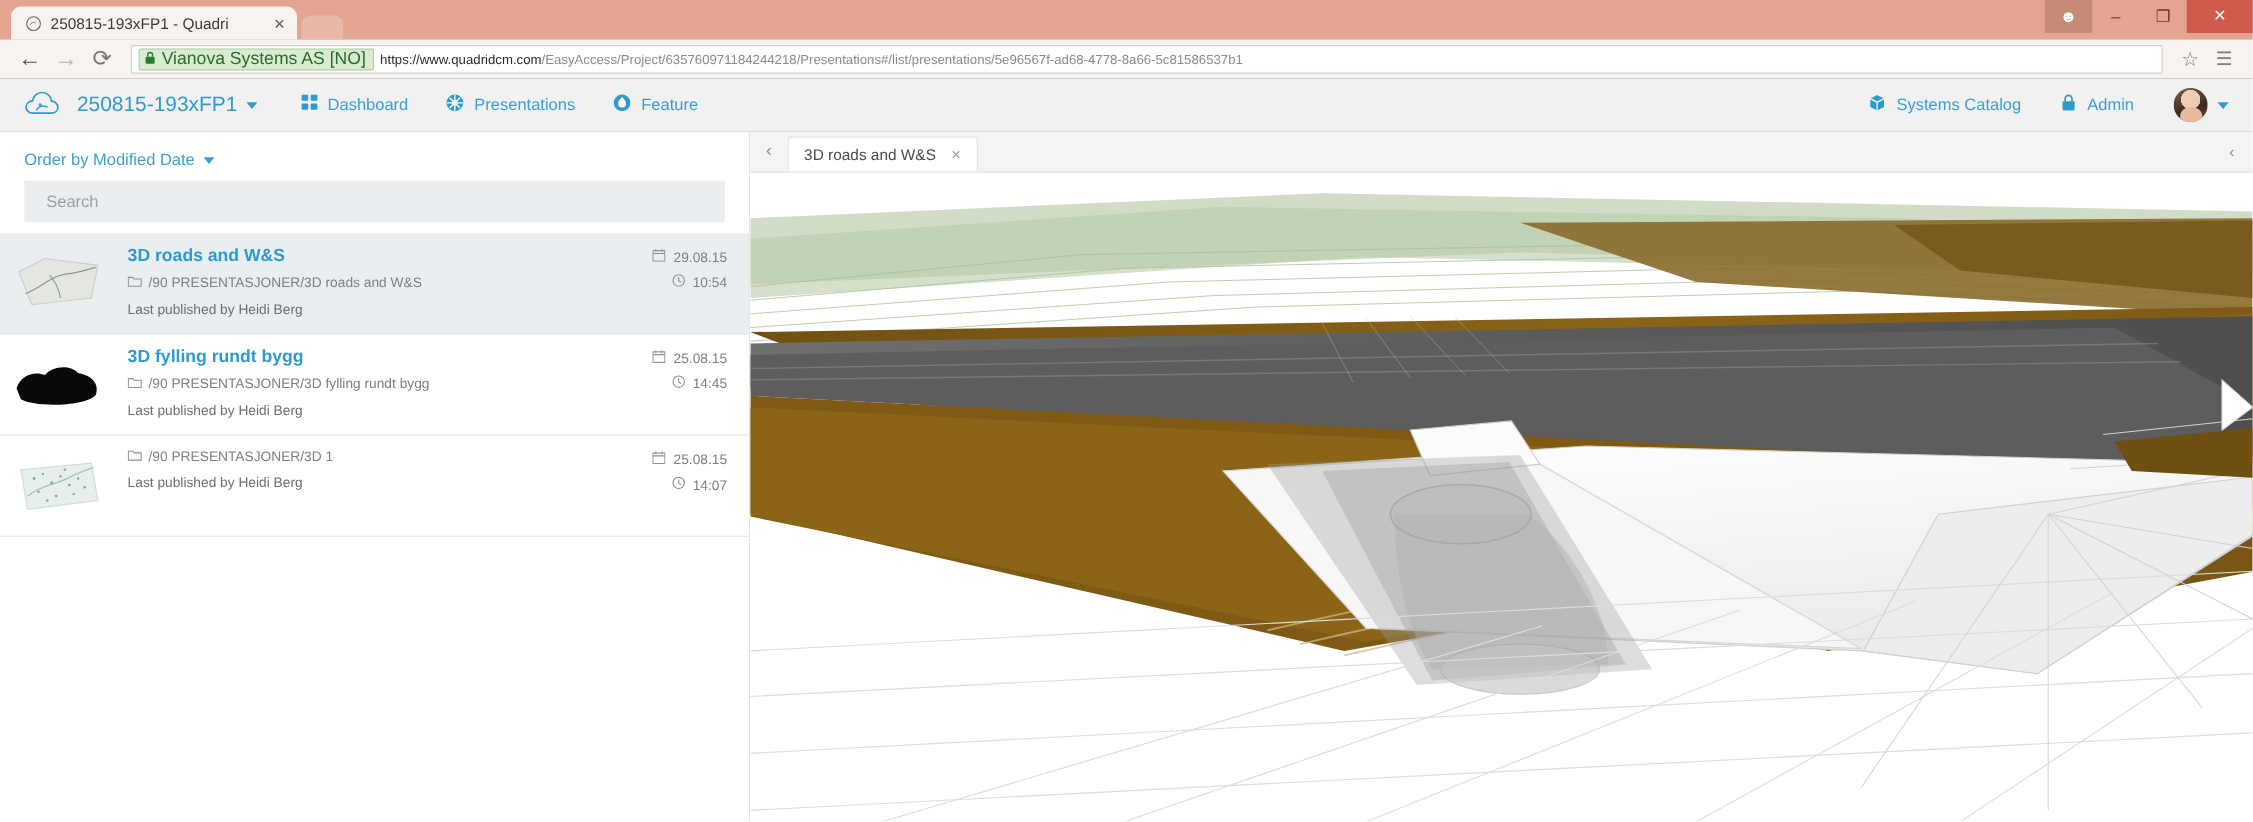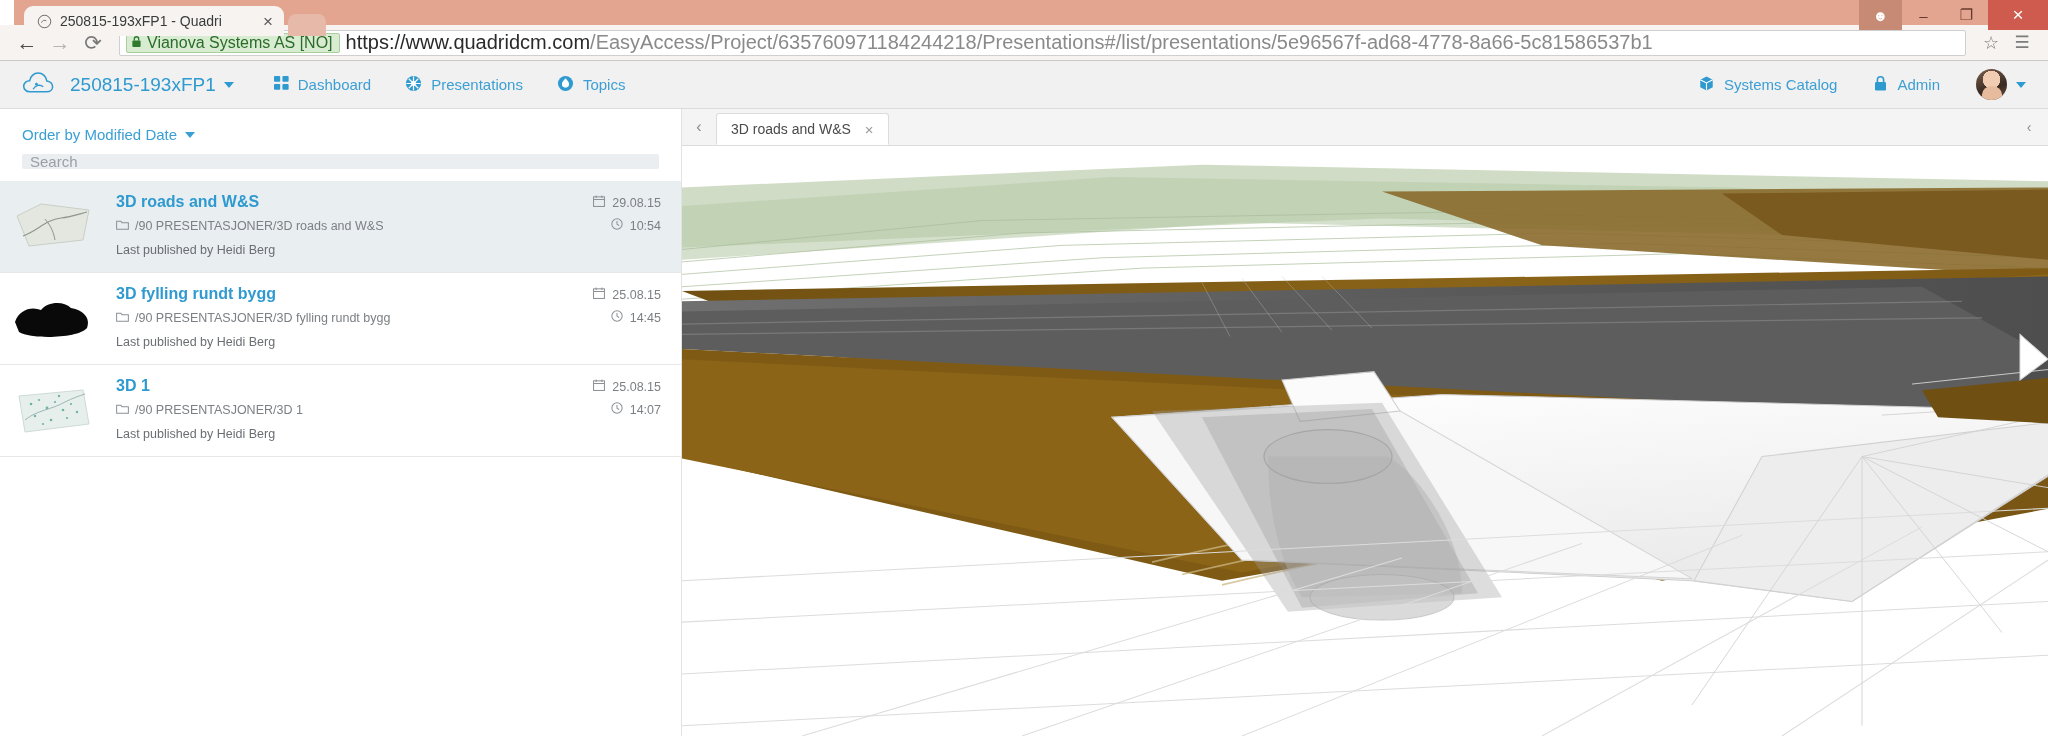--- a/index.html
+++ b/index.html
@@ -7,22 +7,22 @@
     width: 2048px; height: 747px;
     overflow: hidden;
     font-family: "Liberation Sans", sans-serif;
     background: #fff;
   }
 
   
   .browser { width: 2048px; height: 747px; position: relative; }
 
   .titlebar {
-    height: 25px; background: #e3a490;
-    position: relative; display: flex; align-items: flex-start; margin-left: 14px;
+    height: 36px; background: #e3a490;
+    position: relative; display: flex; align-items: center;
   }
   .tabstrip { display: flex; align-items: flex-end; padding-left: 10px; height: 36px; }
   .btab {
     height: 30px; min-width: 260px; max-width: 300px;
     background: #f6f3f1; border-radius: 9px 9px 0 0;
     display: flex; align-items: center; gap: 7px;
     padding: 0 8px 0 12px; position: relative;
   }
   .btab .favicon {
     width: 17px; height: 17px; flex: 0 0 17px;
@@ -63,21 +63,21 @@
     background: #fff; border: 1px solid #cfcfcf; border-radius: 2px;
     display: flex; align-items: center; padding: 0 6px; gap: 6px; overflow: hidden;
   }
   .secbadge {
     display: flex; align-items: center; gap: 5px;
     background: #d7ecd0; border: 1px solid #a9cf9d; border-radius: 2px;
     padding: 1px 6px 1px 4px; height: 20px; flex: 0 0 auto;
   }
   .secbadge .lock { color: #2f7a2f; font-size: 13px; line-height: 1; }
   .secbadge .org { font-size: 16px; color: #2b6b2b; white-space: nowrap; }
-  .urltext { font-size: 20px; white-space: nowrap; overflow: hidden; }
+  .urltext { font-size: 12px; white-space: nowrap; overflow: hidden; }
   .urltext .dom { color: #2a2a2a; }
   .urltext .rest { color: #8a8a8a; }
   .tbicon { width: 28px; display: flex; align-items: center; justify-content: center; color: #7d7d7d; cursor: pointer; }
 
   
   .appheader {
     height: 48px; background: #f1f1f1; border-bottom: 1px solid #dcdcdc;
     display: flex; align-items: center; padding: 0 22px;
   }
   .logo { width: 34px; height: 30px; margin-right: 14px; flex: 0 0 34px; }
@@ -110,22 +110,22 @@
   .sidebar { width: 682px; flex: 0 0 682px; background: #fff; border-right: 1px solid #e2e2e2; }
   .viewer { flex: 1 1 auto; position: relative; background: #fff; overflow: hidden; }
 
   .orderby {
     padding: 17px 22px 6px 22px; font-size: 15px; color: #3b9fd4;
     display: inline-flex; align-items: center; gap: 8px; cursor: pointer;
   }
   .orderby .caret { border-top-color: #3b9fd4; }
   .searchwrap { padding: 4px 22px 10px 22px; }
   .searchbox {
-    width: 100%; height: 15px; background: #ebeef0; border: none;
-    border-radius: 2px; padding: 0 8px; font-size: 15px; color: #404040;
+    width: 100%; height: 38px; background: #ebeef0; border: none;
+    border-radius: 2px; padding: 0 20px; font-size: 15px; color: #404040;
     font-family: "Liberation Sans", sans-serif;
   }
   .searchbox::placeholder { color: #9aa0a4; }
 
   .plist { }
   .pitem {
     display: flex; align-items: flex-start; gap: 0;
     padding: 12px 0 12px 0; border-bottom: 1px solid #e8e8e8; cursor: pointer;
     position: relative; min-height: 92px;
   }
@@ -254,21 +254,21 @@
         </span>
         <span>Presentations</span>
       </div>
       <div class="navitem">
         <span>
           <svg width="17" height="17" viewBox="0 0 18 18">
             <circle cx="9" cy="9" r="8" fill="#2e9ad0"></circle>
             <path d="M9 3.4c2.4 2.6 3.8 4.3 3.8 6.2A3.8 3.8 0 0 1 9 13.4a3.8 3.8 0 0 1-3.8-3.8c0-1.9 1.4-3.6 3.8-6.2z" fill="#fff"></path>
           </svg>
         </span>
-        <span>Topics</span>
+        <span>Feature</span>
       </div>
     </div>
 
     <div class="navspacer"></div>
 
     <div class="rightnav">
       <div class="navitem">
         <span>
           <svg width="17" height="17" viewBox="0 0 18 18">
             <path d="M9 1.5l6.6 3.4v8L9 16.4 2.4 12.9v-8z" fill="#2e9ad0"></path>
@@ -403,21 +403,20 @@
                   <circle cx="42" cy="40" r="1.3"></circle>
                   <circle cx="58" cy="38" r="1.1"></circle>
                 <circle cx="68" cy="32" r="1.2"></circle>
                   <circle cx="34" cy="44" r="1.1"></circle>
                   <circle cx="50" cy="16" r="1.2"></circle>
               </g>
               <path d="M16 40 C28 30 42 30 56 22 C64 18 70 16 76 14" fill="none" stroke="#9fb7b2" stroke-width="1"></path>
             </svg>
           </span>
           <div class="pbody">
-            <div class="ptitle">3D 1</div>
             <div class="pmeta">
               <span>
                 <svg width="13" height="11" viewBox="0 0 14 12">
                     <path d="M0.6 2.4h4.6l1.2 1.6h7v7.2H0.6z" fill="none" stroke="#8b9095" stroke-width="1.1"></path>
                   </svg>
               </span>
               <span>/90 PRESENTASJONER/3D 1</span>
             </div>
             <div class="ppub">Last published by Heidi Berg</div>
           </div>

